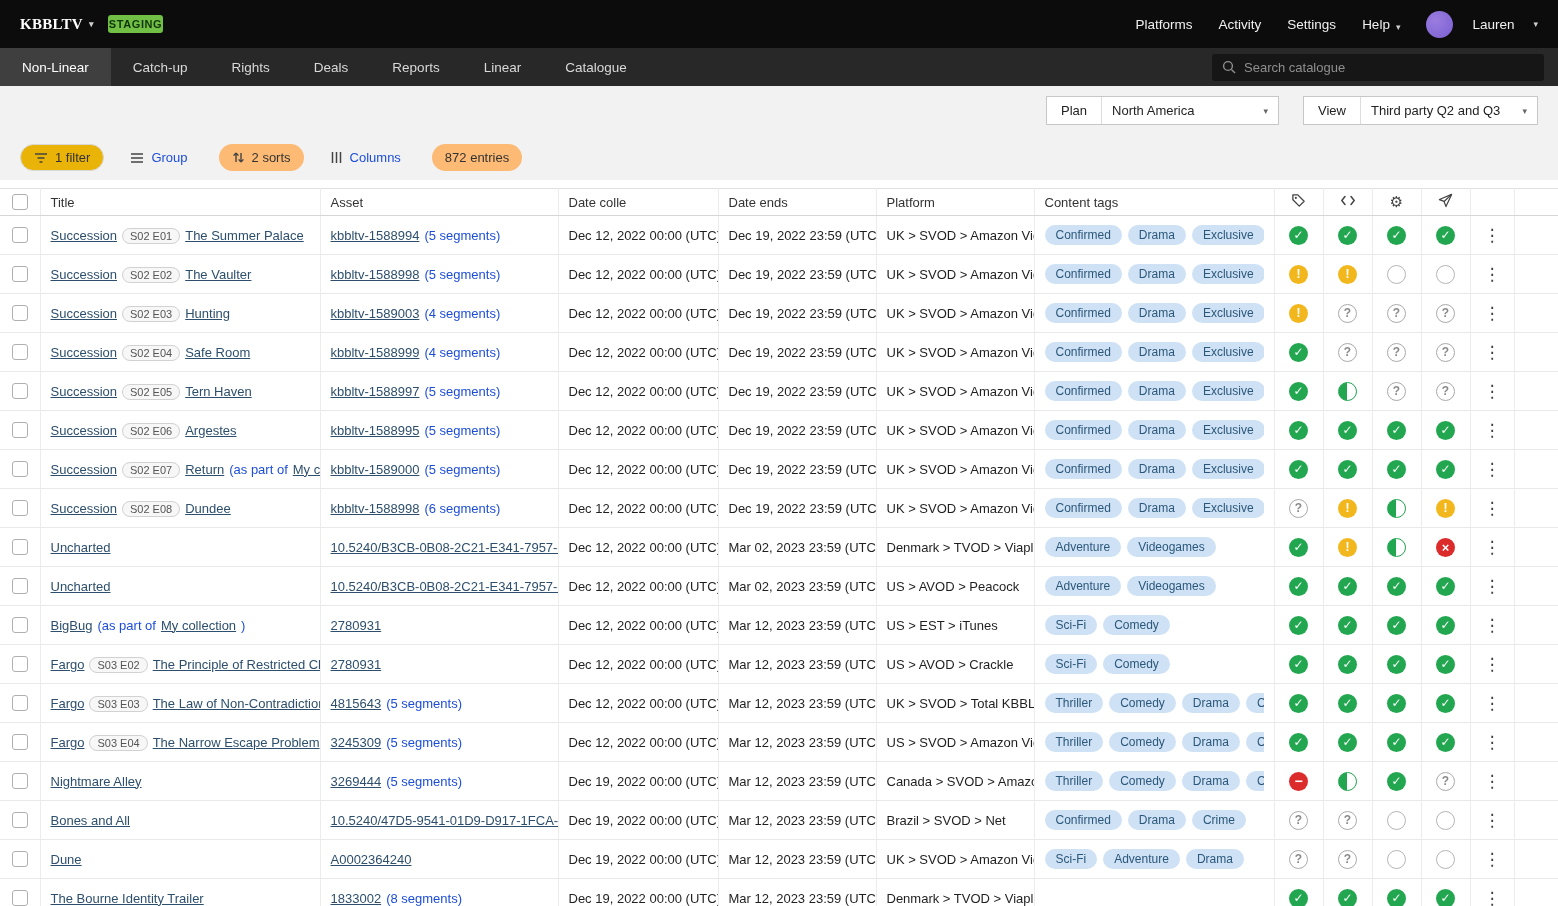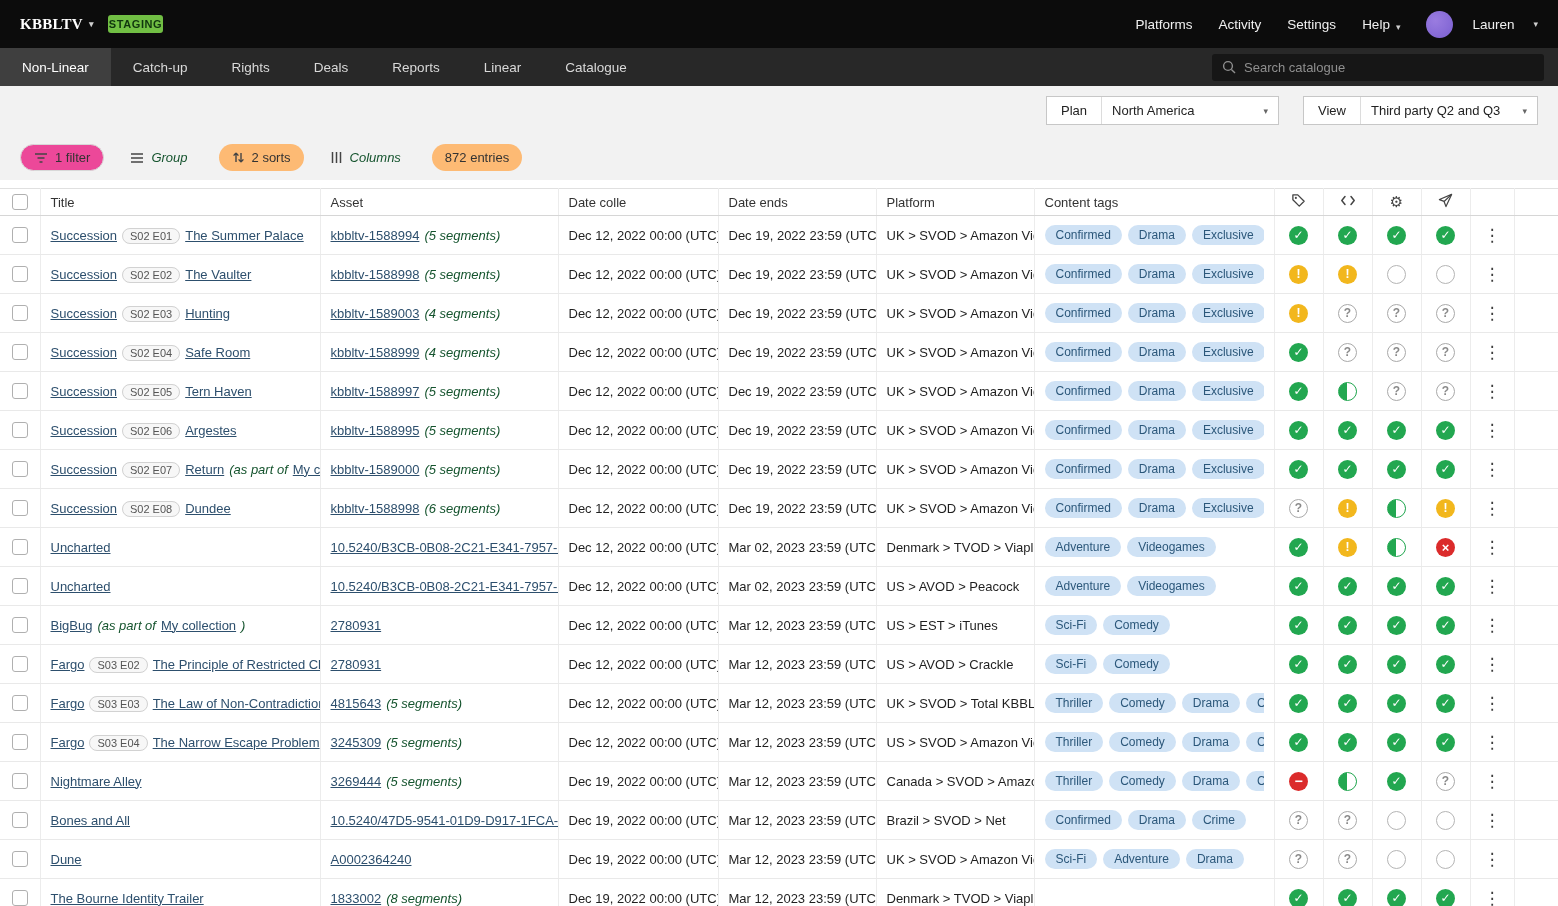--- a/index.html
+++ b/index.html
@@ -32,37 +32,37 @@
   .btn.gap-before { margin-left:14px; }
   .toolbar-right { margin-left:auto; display:flex; align-items:center; gap:24px; }
   .ctrl-group { display:flex; align-items:stretch; background:#fff; border:1px solid #c7c7c7; border-radius:0; height:29px; overflow:hidden; }
   .ctrl-label { display:flex; align-items:center; padding:0 14px; border-right:1px solid #dcdcdc; color:#222; cursor:pointer; }
   .ctrl-value { display:flex; align-items:center; justify-content:space-between; width:176px; padding:0 10px; color:#222; cursor:pointer; gap:8px; }
   .ctrl-value .caret { color:#666; }
 
   
   .filterbar { height:45px; background:#f2f2f2; display:flex; align-items:center; padding:0 20px; gap:26px; color:#333; }
   .chip { display:flex; align-items:center; gap:7px; height:27px; padding:0 13px; border-radius:14px; cursor:pointer; }
-  .chip.outlined { background:#ec4899; border:1px solid #d8d8d8; }
+  .chip.outlined { background:#eab308; border:1px solid #d8d8d8; }
   .chip.filled { background:#fdba74; }
   .chip.plain { background:transparent; padding:0; }
   .fi { display:inline-flex; align-items:center; }
 
   
   .content { background:#fff; padding-top:8px; }
   table { table-layout:fixed; width:1558px; border-collapse:collapse; font-size:13px; }
   th, td { border-right:1px solid #ececec; vertical-align:middle; }
   th:last-child, td:last-child { border-right:none; }
   thead th { height:27px; border-top:1px solid #e0e0e0; border-bottom:1px solid #d6d6d6; font-weight:400; color:#333; text-align:left; padding:0 10px; background:#fff; }
   thead th.center { text-align:center; padding:0; }
   tbody td { height:39px; border-bottom:1px solid #e9e9e9; padding:0 10px; white-space:nowrap; overflow:hidden; }
   td.col-check, th.col-check, td.col-status, td.col-kebab { text-align:center; padding:0; }
   .cb { width:16px; height:16px; border:1.5px solid #b0b0b0; border-radius:3px; background:#fff; display:inline-block; vertical-align:middle; cursor:pointer; }
   .lnk { color:#2d4f6d; text-decoration:underline; cursor:pointer; margin-right:5px; }
-  .plain { margin-right:5px; color:#14532d;font-style:italic; }
+  .plain { margin-right:5px; color:#1d4ed8; }
   .ep-badge { font-size:11px; color:#555; background:#f7f7f7; border:1px solid #d2d2d2; border-radius:10px; padding:1px 7px; margin-right:5px; white-space:nowrap; }
   .tags { display:flex; gap:6px; align-items:center; overflow:hidden; }
   .tag { background:#cfe2f5; color:#2b577a; font-size:12px; padding:3px 11px; border-radius:12px; white-space:nowrap; }
   .st { display:inline-flex; width:19px; height:19px; border-radius:50%; align-items:center; justify-content:center; font-size:12px; font-weight:bold; vertical-align:middle; }
   .st-check { background:#22a750; color:#fff; }
   .st-warn { background:#f2b71d; color:#fff; }
   .st-question { border:1.5px solid #a9a9a9; background:#fff; color:#8a8a8a; }
   .st-empty { border:1.5px solid #b5b5b5; background:#fff; }
   .st-half { border:1.5px solid #22a750; background:linear-gradient(90deg,#22a750 0 50%,#fff 50% 100%); }
   .st-error { background:#db2b2b; color:#fff; font-size:13px; }

